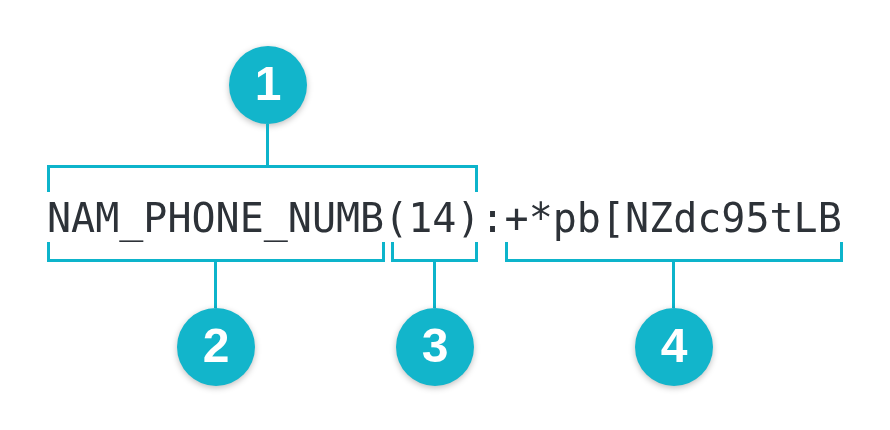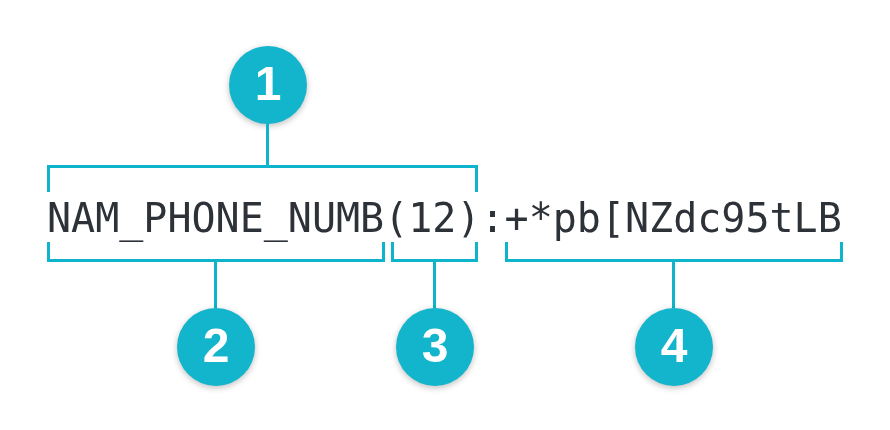--- a/index.html
+++ b/index.html
@@ -89,21 +89,21 @@
 <body>
 
 <div class="canvas">
 
   <div class="badge" id="badge-1">
     <span>1</span>
   </div>
   <div class="connector" id="connector-1"></div>
   <div class="bracket bracket-top" id="bracket-1"></div>
 
-  <div class="token">NAM_PHONE_NUMB(12):+*pb[NZdc95tLB</div>
+  <div class="token">NAM_PHONE_NUMB(14):+*pb[NZdc95tLB</div>
 
   <div class="bracket bracket-bottom" id="bracket-2"></div>
   <div class="connector" id="connector-2"></div>
   <div class="badge" id="badge-2">
     <span>2</span>
   </div>
 
   <div class="bracket bracket-bottom" id="bracket-3"></div>
   <div class="connector" id="connector-3"></div>
   <div class="badge" id="badge-3">

